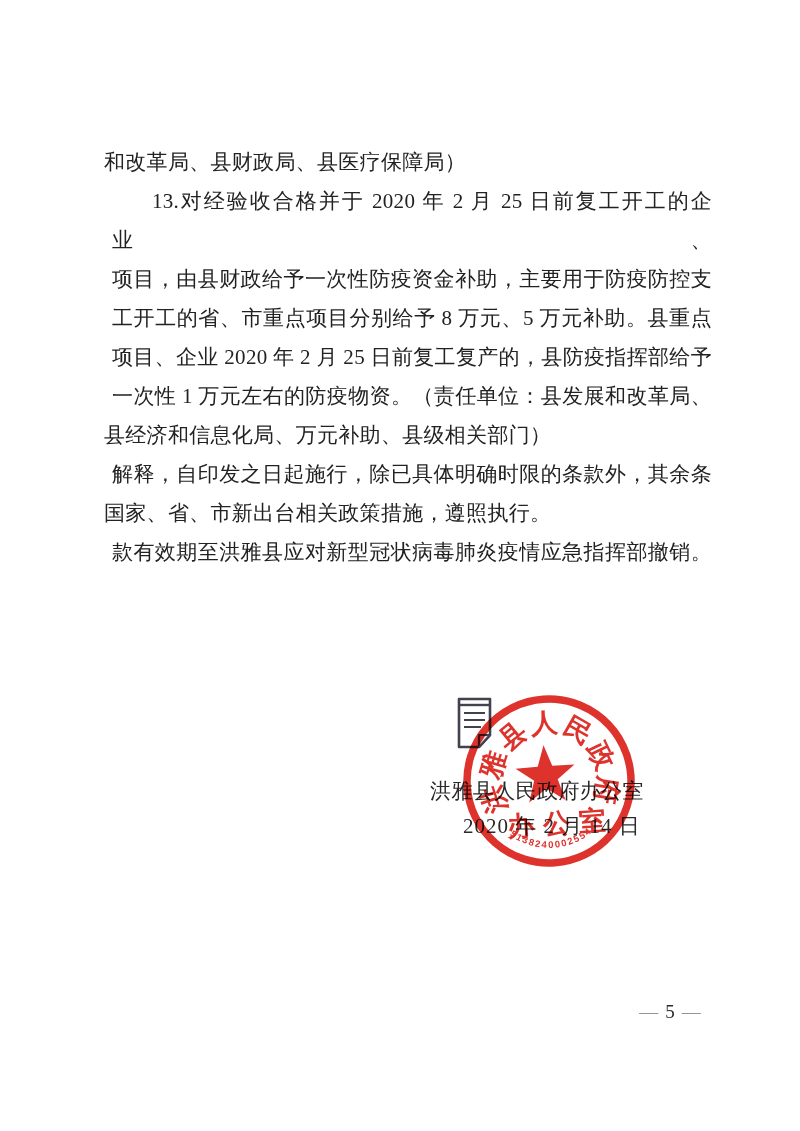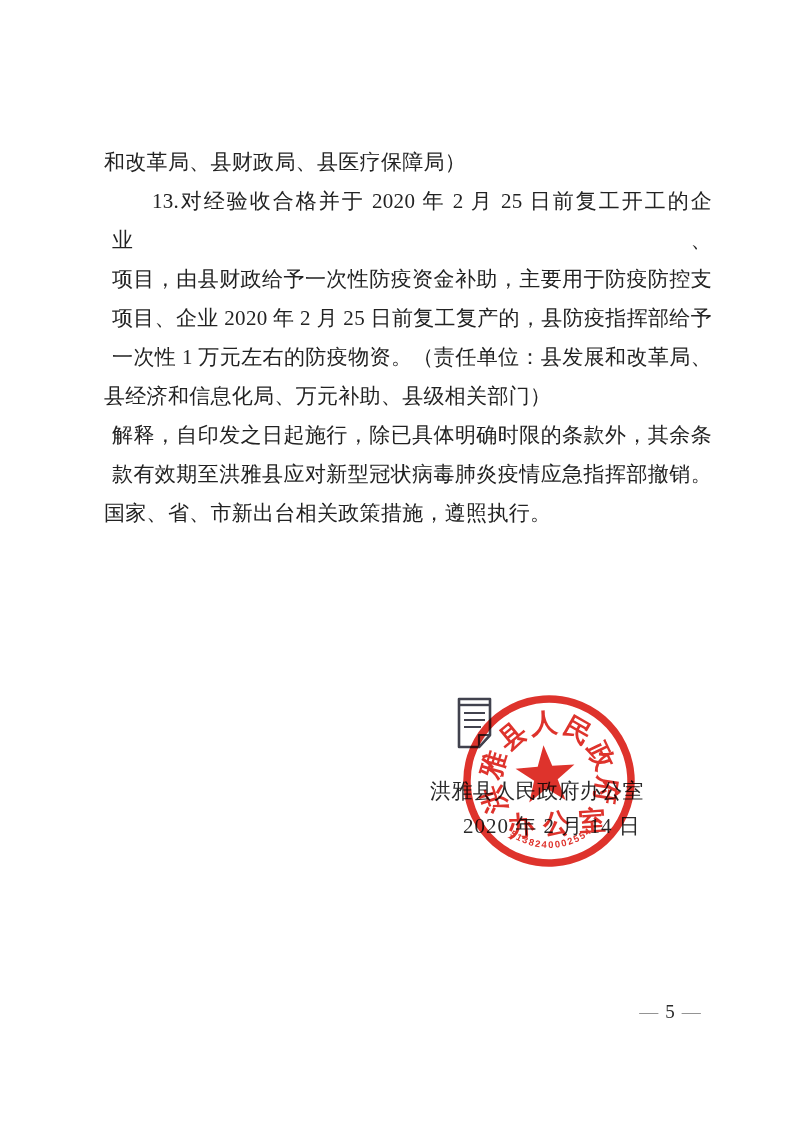--- a/index.html
+++ b/index.html
@@ -42,26 +42,27 @@
 </style>
 </head>
 <body>
 
 <div class="page">
 
   <div class="body-text">
     <div class="line">和改革局、县财政局、县医疗保障局）</div>
     <div class="line indent just">13.对经验收合格并于 2020 年 2 月 25 日前复工开工的企业、</div>
     <div class="line just">项目，由县财政给予一次性防疫资金补助，主要用于防疫防控支</div>
+    <div class="line just">工开工的省、市重点项目分别给予 8 万元、5 万元补助。县重点</div>
     <div class="line just">项目、企业 2020 年 2 月 25 日前复工复产的，县防疫指挥部给予</div>
     <div class="line just">一次性 1 万元左右的防疫物资。（责任单位：县发展和改革局、</div>
     <div class="line">县经济和信息化局、万元补助、县级相关部门）</div>
     <div class="line just">解释，自印发之日起施行，除已具体明确时限的条款外，其余条</div>
+    <div class="line">国家、省、市新出台相关政策措施，遵照执行。</div>
     <div class="line just">款有效期至洪雅县应对新型冠状病毒肺炎疫情应急指挥部撤销。</div>
-    <div class="line">国家、省、市新出台相关政策措施，遵照执行。</div>
   </div>
 
   <div class="signature">洪雅县人民政府办公室</div>
   <div class="sign-date">2020 年 2 月 14 日</div>
 
   <div class="note-icon">
     <svg width="40" height="54" viewBox="0 0 40 54">
       <path d="M4 3 h31 v36 l-11 12 H4 z" fill="#ffffff" stroke="#41424e" stroke-width="2.6" stroke-linejoin="round"></path>
       <path d="M35 39 l-11 12 v-12 z" fill="#e8e8ec" stroke="#41424e" stroke-width="2.2" stroke-linejoin="round"></path>
       <line x1="4" y1="9" x2="35" y2="9" stroke="#41424e" stroke-width="2.4"></line>

